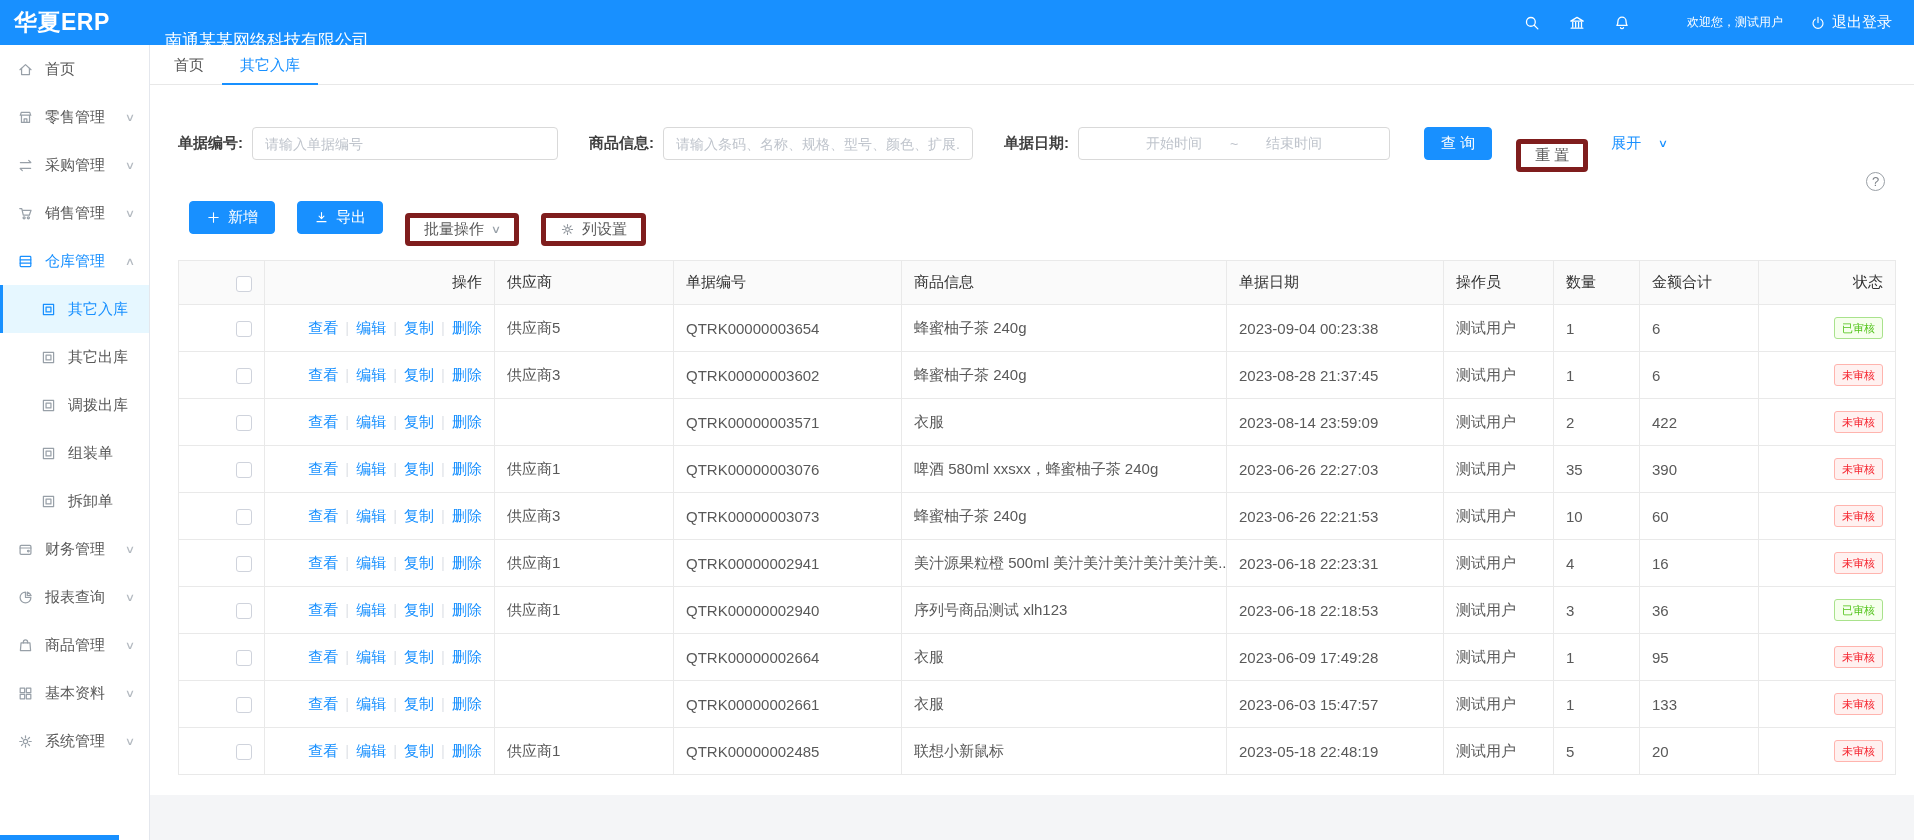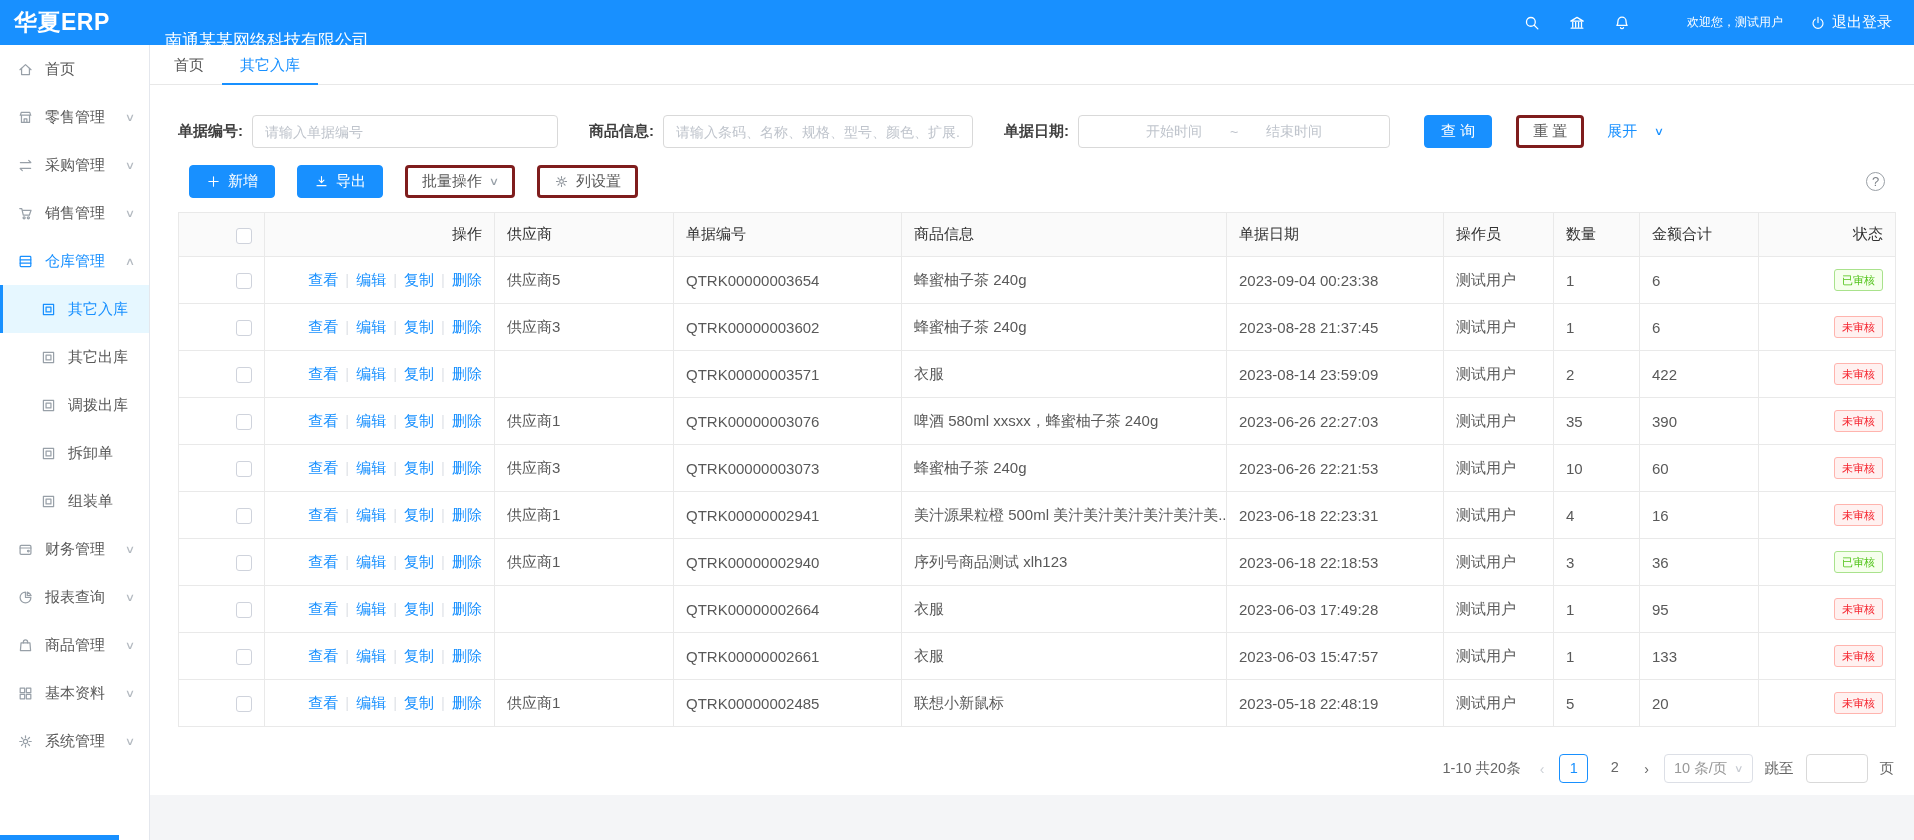--- a/index.html
+++ b/index.html
@@ -37,21 +37,21 @@
 
   
   .filterbar { display:flex; align-items:center; margin:30px 0 0 28px; }
   .f-label { font-size:15px; font-weight:bold; color:#404040; margin-right:9px; white-space:nowrap; }
   .f-input { width:306px; height:33px; border:1px solid #d9d9d9; border-radius:4px; padding:0 12px; font-size:14px; color:#595959; font-family:Liberation Sans, sans-serif; outline:none; }
   .f-input::placeholder { color:#bfc4cc; }
   .f-group { display:flex; align-items:center; margin-right:31px; }
   .daterange { width:312px; height:33px; border:1px solid #d9d9d9; border-radius:4px; display:flex; align-items:center; justify-content:center; gap:28px; font-size:14px; color:#bfc4cc; }
   .btn { height:33px; border-radius:4px; font-size:15px; display:inline-flex; align-items:center; justify-content:center; cursor:pointer; font-family:"Liberation Sans",sans-serif; }
   .btn-primary { background:#1890ff; color:#fff; border:1px solid #1890ff; padding:0 16px; }
-  .btn-plain { background:#fff; color:#595959; border:3px solid #7f1d1d; padding:0 14px; }
+  .btn-plain { background:#fff; color:#595959; border:5px solid #7f1d1d; padding:0 14px;margin-top:24px; }
   .btn-search { margin-left:34px; }
   .btn-reset { margin-left:24px; }
   .expand-link { margin-left:23px; color:#1890ff; font-size:15px; display:flex; align-items:center; gap:18px; cursor:pointer; }
   .expand-link .chev { font-size:11px; transform:scaleX(1.3); }
 
   
   .toolbar { display:flex; align-items:center; margin:17px 0 0 39px; gap:22px; position:relative; }
   .btn .bicon { width:15px; height:15px; margin-right:7px; }
   .btn .chev-sm { font-size:11px; color:#98a0a8; margin-left:8px; transform:scaleX(1.3); }
   .help-circle { position:absolute; top:127px; right:29px; width:19px; height:19px; border:1px solid #9aa0a6; border-radius:50%; color:#7d8288; font-size:13px; display:flex; align-items:center; justify-content:center; cursor:pointer; }
@@ -172,28 +172,28 @@
         <rect x="3.2" y="3.2" width="9.6" height="9.6"></rect>
         <rect x="5.7" y="5.7" width="4.6" height="4.6"></rect>
       </svg>
     <span class="slabel">调拨出库</span>
   </div>
   <div class="side-item side-sub">
     <svg class="sicon oicon" viewBox="0 0 16 16">
         <rect x="3.2" y="3.2" width="9.6" height="9.6"></rect>
         <rect x="5.7" y="5.7" width="4.6" height="4.6"></rect>
       </svg>
-    <span class="slabel">拆卸单</span>
+    <span class="slabel">组装单</span>
   </div>
   <div class="side-item side-sub">
     <svg class="sicon oicon" viewBox="0 0 16 16">
         <rect x="3.2" y="3.2" width="9.6" height="9.6"></rect>
         <rect x="5.7" y="5.7" width="4.6" height="4.6"></rect>
       </svg>
-    <span class="slabel">组装单</span>
+    <span class="slabel">拆卸单</span>
   </div>
   <div class="side-item">
     <svg class="sicon oicon" viewBox="0 0 16 16">
         <rect x="2.9" y="4.2" width="10.2" height="8.4" rx="1"></rect>
         <path d="M2.9 6.6 h10.2"></path>
         <circle cx="10.7" cy="9.5" r="0.8"></circle>
       </svg>
     <span class="slabel">财务管理</span>
     <span class="chev">∨</span>
   </div>
@@ -402,21 +402,21 @@
           <td>3</td>
           <td>36</td>
           <td class="c"><span class="badge badge-green">已审核</span></td>
         </tr>
         <tr>
           <td class="c"><span class="checkbox"></span></td>
           <td class="c"><a class="op-link">查看</a><span class="op-sep">|</span><a class="op-link">编辑</a><span class="op-sep">|</span><a class="op-link">复制</a><span class="op-sep">|</span><a class="op-link">删除</a></td>
           <td></td>
           <td>QTRK00000002664</td>
           <td>衣服</td>
-          <td>2023-06-03 17:49:28</td>
+          <td>2023-06-09 17:49:28</td>
           <td>测试用户</td>
           <td>1</td>
           <td>95</td>
           <td class="c"><span class="badge badge-red">未审核</span></td>
         </tr>
         <tr>
           <td class="c"><span class="checkbox"></span></td>
           <td class="c"><a class="op-link">查看</a><span class="op-sep">|</span><a class="op-link">编辑</a><span class="op-sep">|</span><a class="op-link">复制</a><span class="op-sep">|</span><a class="op-link">删除</a></td>
           <td></td>
           <td>QTRK00000002661</td>

